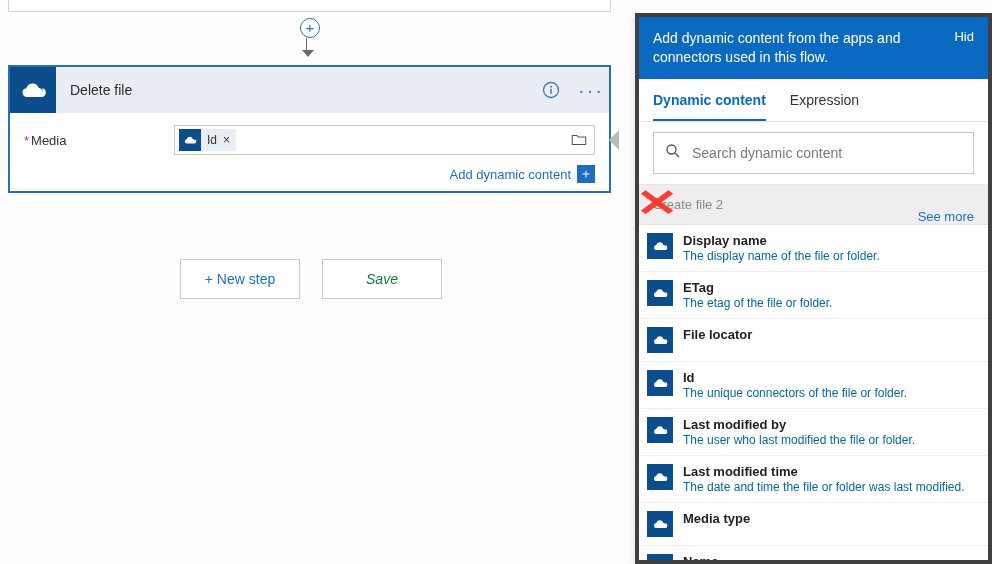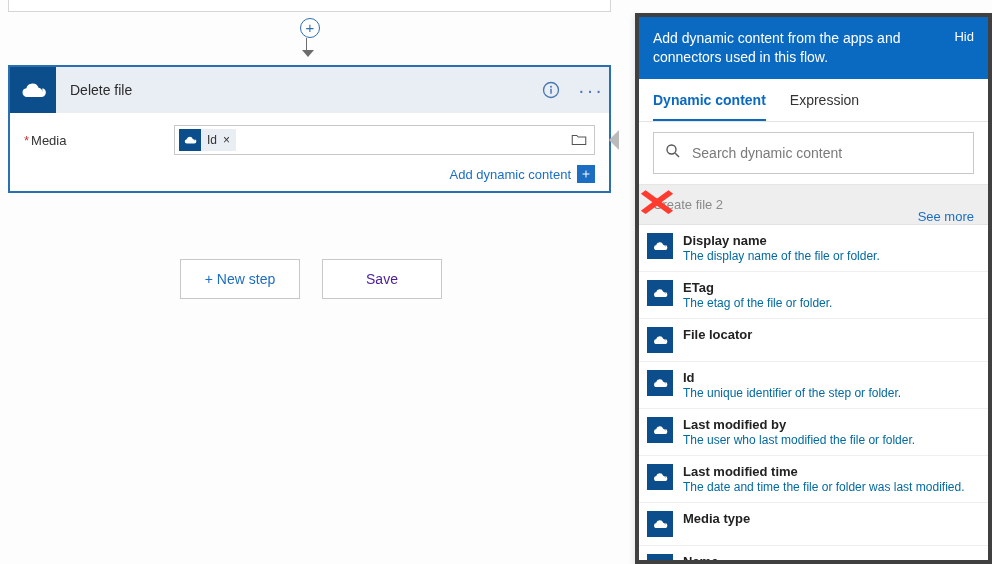--- a/index.html
+++ b/index.html
@@ -41,21 +41,21 @@
   .folder-icon { position: absolute; right: 6px; top: 5px; cursor: pointer; }
   .folder-icon svg { width: 18px; height: 18px; }
   .add-dyn-row { text-align: right; margin-top: 10px; display: flex; justify-content: flex-end; align-items: center; gap: 6px; }
   .add-dyn-link { color: #1b6ec2; font-size: 13px; cursor: pointer; }
   .add-dyn-btn { width: 18px; height: 18px; background: #1b6ec2; color: #fff; display: inline-flex; align-items: center; justify-content: center; font-size: 14px; cursor: pointer; }
   .callout-arrow { position: absolute; left: 609px; top: 130px; width: 0; height: 0; border-top: 10px solid transparent; border-bottom: 10px solid transparent; border-right: 10px solid #bababa; }
 
   
   .step-buttons { position: absolute; left: 180px; top: 259px; display: flex; gap: 22px; }
   .step-btn { width: 120px; height: 40px; border: 1px solid #c8c8c8; background: #fff; display: inline-flex; align-items: center; justify-content: center; font-size: 14px; color: #1b6ec2; cursor: pointer; }
-  .step-btn.save { color: #4c1d95; }
+  .step-btn.save { color: #15803d; font-style: italic; }
 
   
   .panel { position: absolute; right: 0; top: 13px; width: 357px; height: 551px; border: 4px solid #404040; background: #fff; box-shadow: -2px 2px 6px rgba(0,0,0,0.08); display: flex; flex-direction: column; }
   .panel-header { background: #0a69c1; color: #fff; padding: 12px 14px; display: flex; justify-content: space-between; align-items: flex-start; font-size: 14px; }
   .panel-header .msg { max-width: 290px; line-height: 1.35; }
   .panel-header .hide { font-size: 13px; cursor: pointer; padding-left:8px; }
 
   .tabs { display: flex; border-bottom: 1px solid #e3e3e3; padding: 0 14px; }
   .tab { padding: 13px 0 11px 0; margin-right: 24px; font-size: 14px; color: #333; cursor: pointer; border-bottom: 2px solid transparent; font-weight: 600; }
   .tab.active { color: #0a69c1; border-bottom-color: #0a69c1; }
@@ -223,21 +223,21 @@
         </span>
       </div>
       <div class="dc-item">
         <span class="dc-ico">
           <svg viewBox="0 0 24 24">
             <use href="#cloud"></use>
           </svg>
         </span>
         <span class="dc-text">
           <span class="dc-name">Id</span>
-          <span class="dc-desc">The unique identifier of the step or folder.</span>
+          <span class="dc-desc">The unique connectors of the file or folder.</span>
         </span>
       </div>
       <div class="dc-item">
         <span class="dc-ico">
           <svg viewBox="0 0 24 24">
             <use href="#cloud"></use>
           </svg>
         </span>
         <span class="dc-text">
           <span class="dc-name">Last modified by</span>

